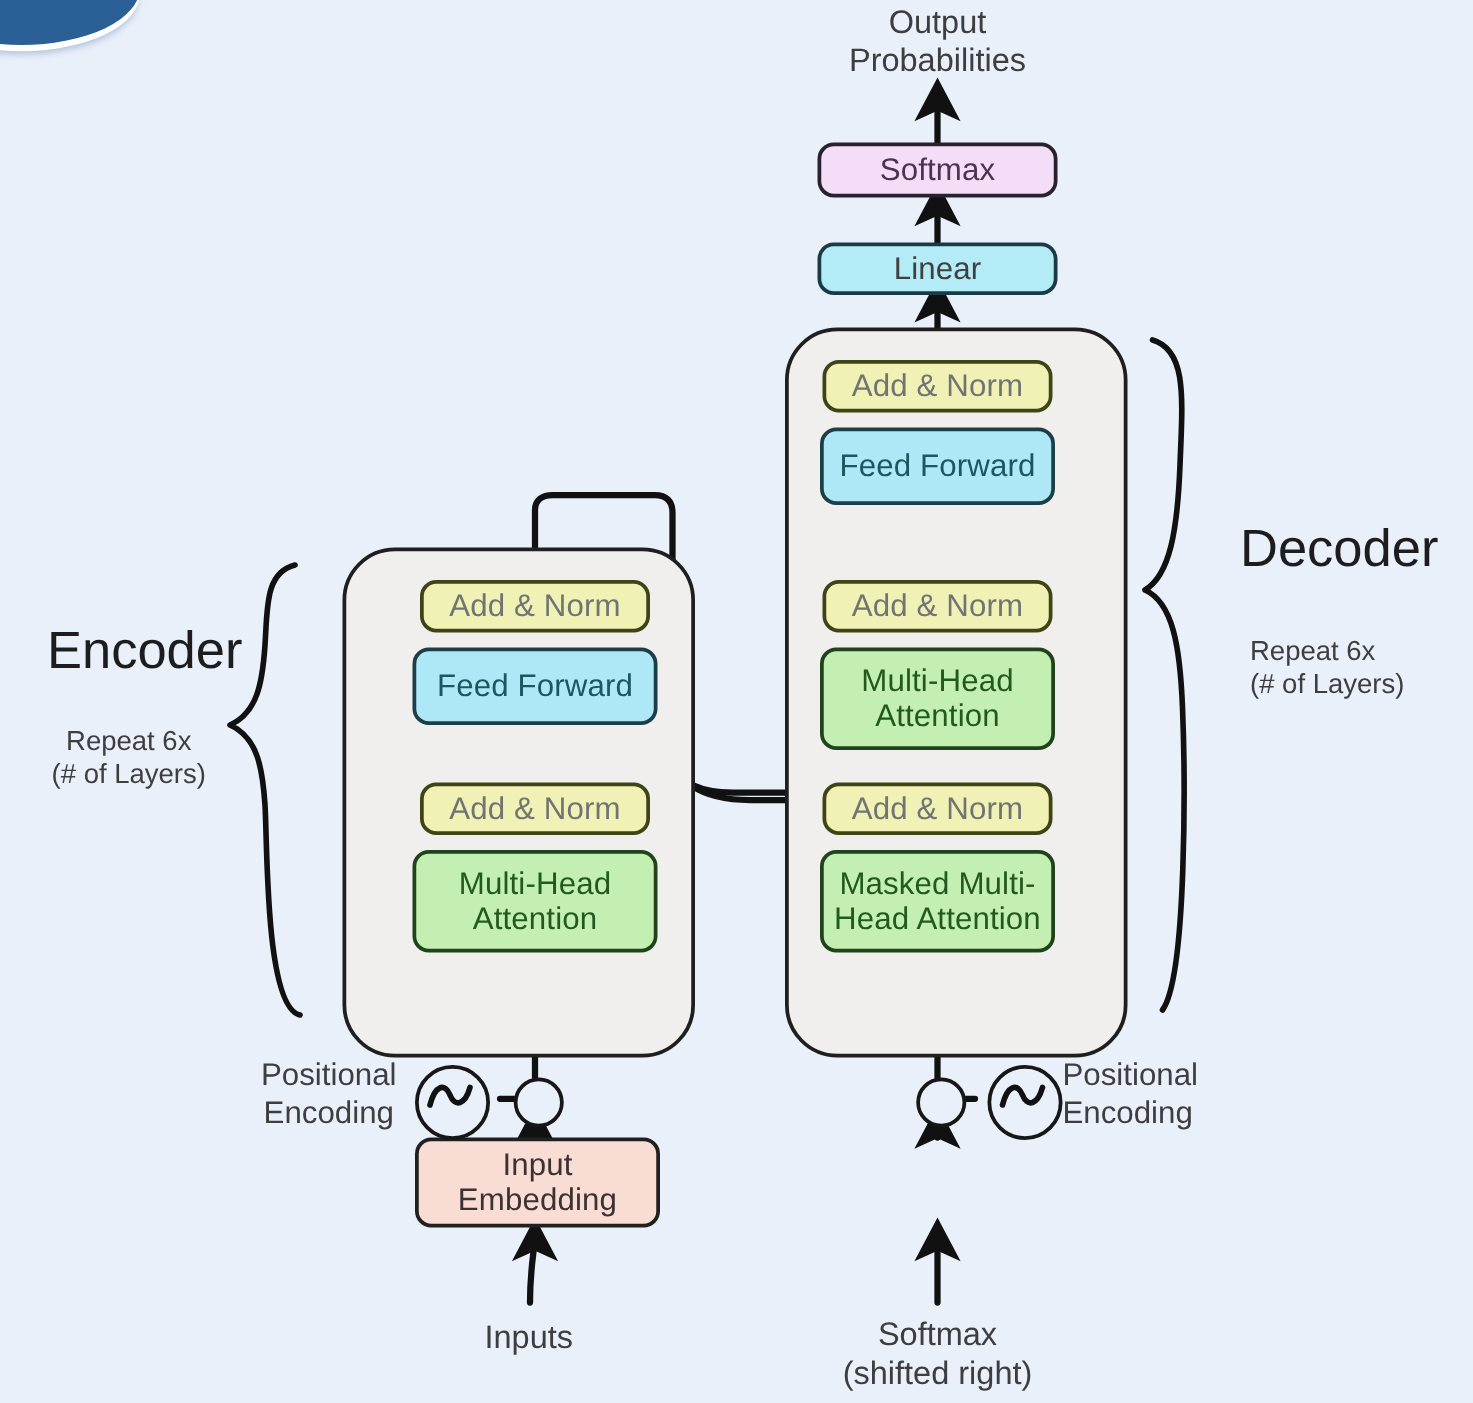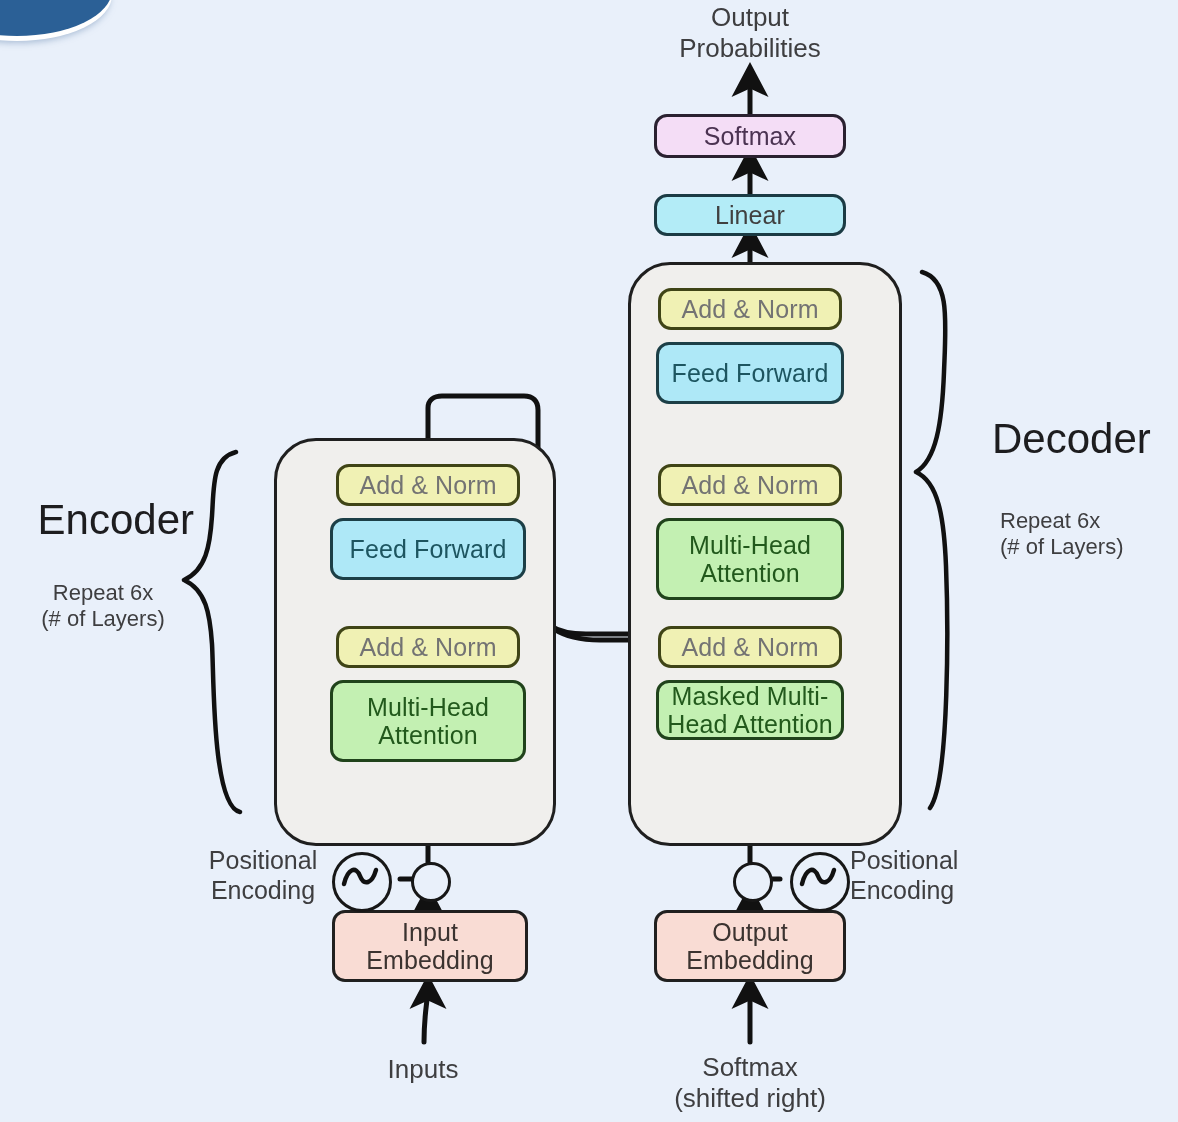--- a/index.html
+++ b/index.html
@@ -221,24 +221,22 @@
 Attention</div>
   <div class="node n-embed" style="left:332px; top:910px; width:196px; height:72px;">Input
 Embedding</div>
 
   <div class="node n-addnorm" style="left:658px; top:288px; width:184px; height:42px;">Add &amp; Norm</div>
   <div class="node n-ff" style="left:656px; top:342px; width:188px; height:62px;">Feed Forward</div>
   <div class="node n-addnorm" style="left:658px; top:464px; width:184px; height:42px;">Add &amp; Norm</div>
   <div class="node n-attn" style="left:656px; top:518px; width:188px; height:82px;">Multi-Head
 Attention</div>
   <div class="node n-addnorm" style="left:658px; top:626px; width:184px; height:42px;">Add &amp; Norm</div>
-  <div class="node n-attn" style="left:656px; top:680px; width:188px; height:60px;">Masked Multi-
+  <div class="node n-attn" style="left:656px; top:680px; width:188px; height:82px;">Masked Multi-
 Head Attention</div>
-  <div class="node n-embed" style="left:654px; top:910px; width:192px; height:72px;">Output
-Embedding</div>
 
   <div class="pe-circle" style="left:332px; top:852px;"></div>
   <div class="plus-circle" style="left:411px; top:862px;"></div>
   <div class="pe-circle" style="left:790px; top:852px;"></div>
   <div class="plus-circle" style="left:733px; top:862px;"></div>
 
   <div class="txt t-io" style="left:620px; top:2px; width:260px;">Output
 Probabilities</div>
 
   <div class="txt t-io" style="left:318px; top:1054px; width:210px;">Inputs</div>

